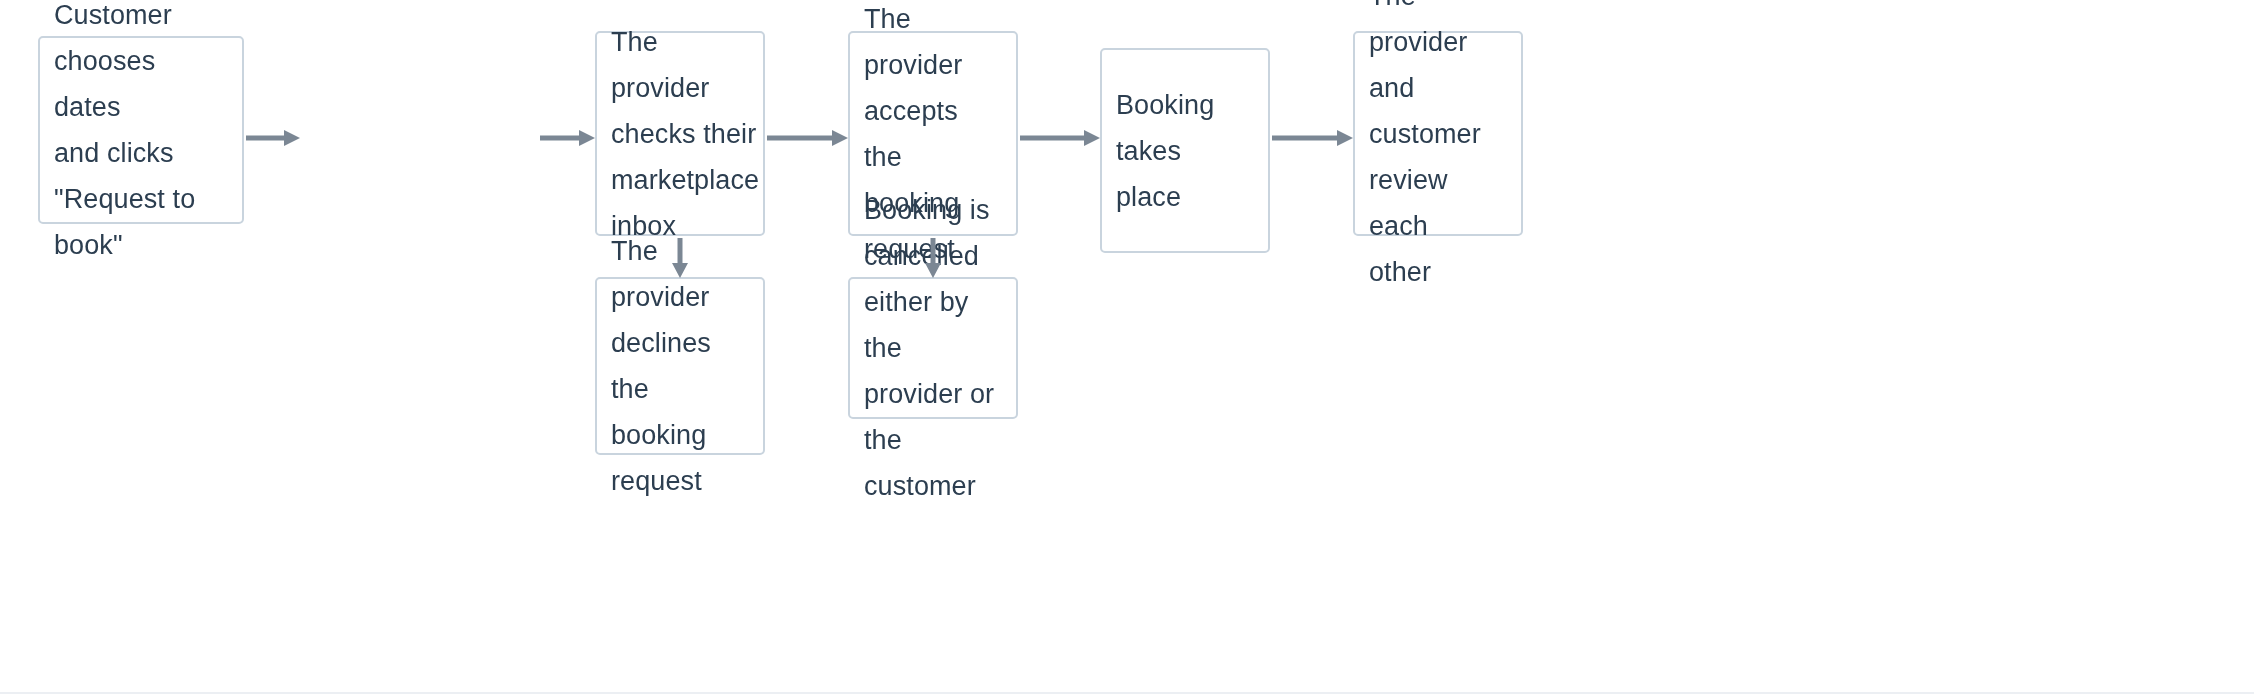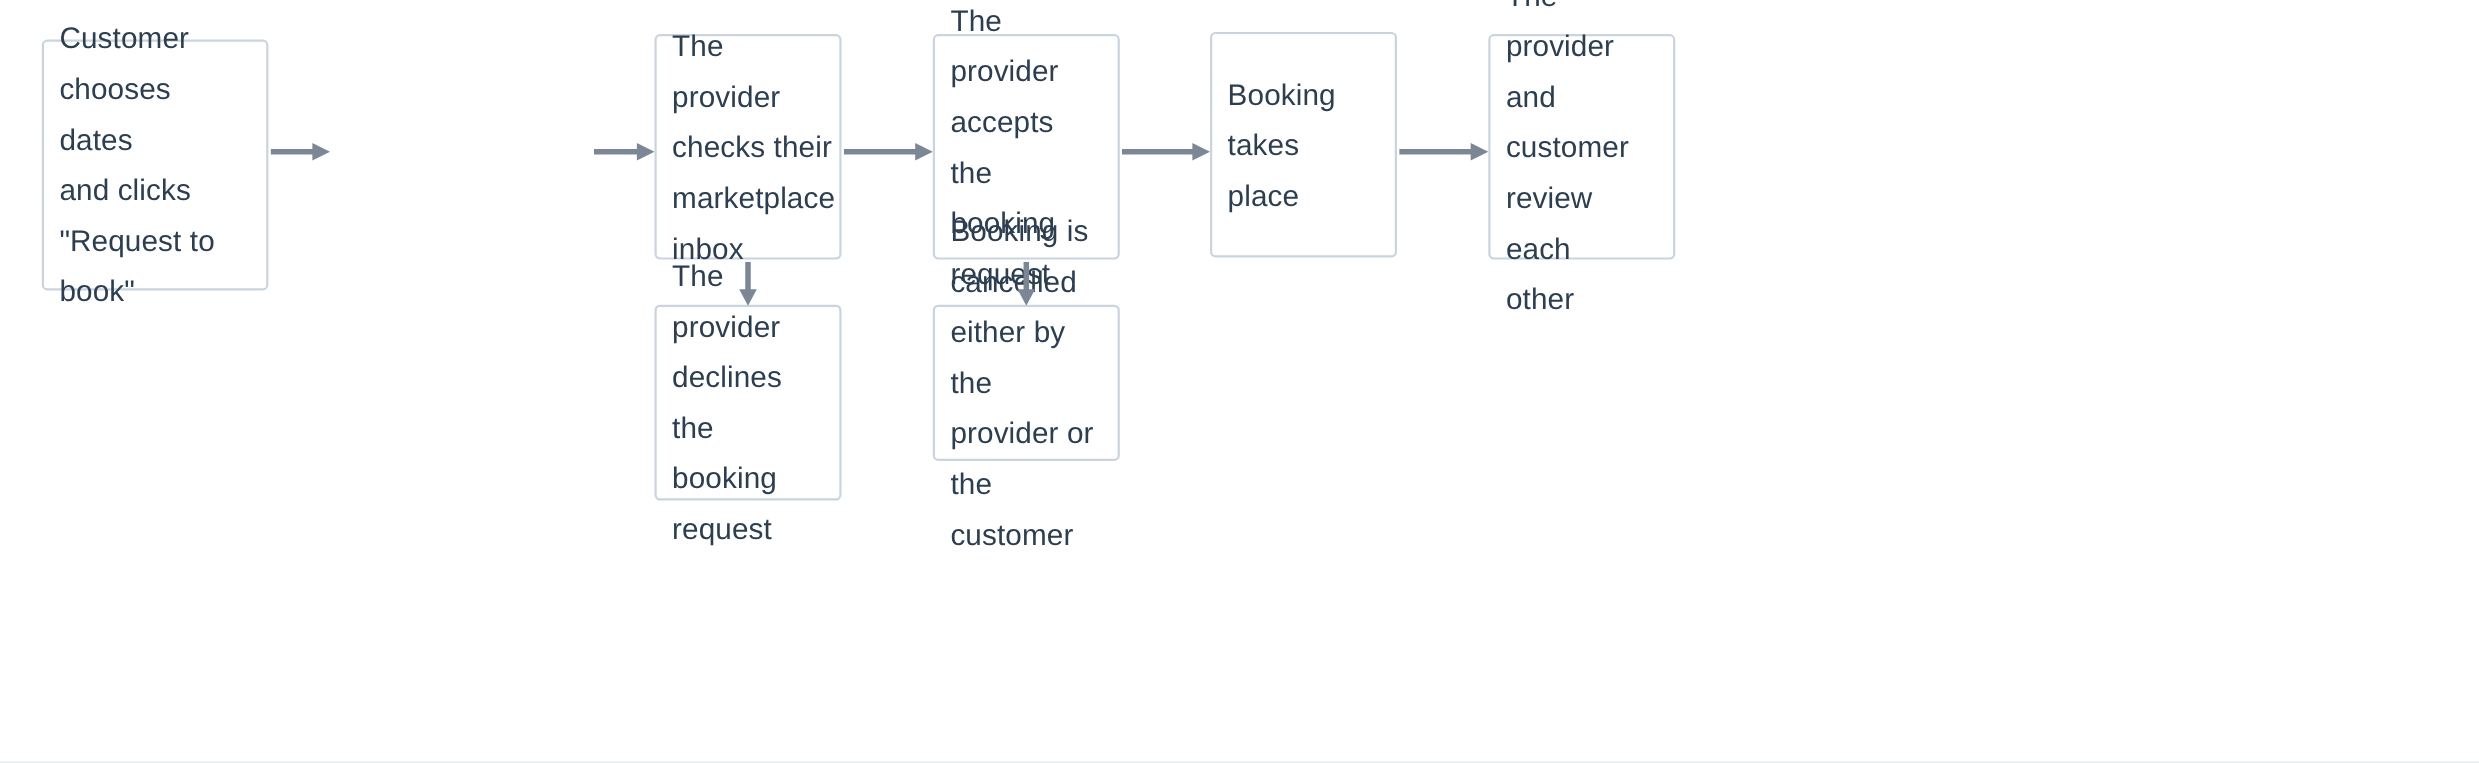--- a/index.html
+++ b/index.html
@@ -54,25 +54,25 @@
     height: 30px;
     display: block;
   }
   .arrow-v {
     position: absolute;
     width: 30px;
     display: block;
   }
 
   
-  #node-1 { left: 38px;   top: 36px;  width: 206px; height: 228px; }
+  #node-1 { left: 38px;   top: 36px;  width: 206px; height: 188px; }
   #node-2 { left: 300px;  top: 31px;  width: 238px; height: 210px; }
   #node-3 { left: 595px;  top: 31px;  width: 170px; height: 205px; }
   #node-4 { left: 848px;  top: 31px;  width: 170px; height: 205px; }
-  #node-5 { left: 1100px; top: 29px;  width: 170px; height: 205px; }
+  #node-5 { left: 1100px; top: 48px;  width: 170px; height: 205px; }
   #node-6 { left: 1353px; top: 31px;  width: 170px; height: 205px; }
 
   
   #node-7 { left: 595px;  top: 277px; width: 170px; height: 178px; }
   #node-8 { left: 848px;  top: 277px; width: 170px; height: 142px; }
 
   
   #arrow-1-2 { left: 246px;  top: 123px; width: 54px; }
   #arrow-2-3 { left: 540px;  top: 123px; width: 55px; }
   #arrow-3-4 { left: 767px;  top: 123px; width: 81px; }

